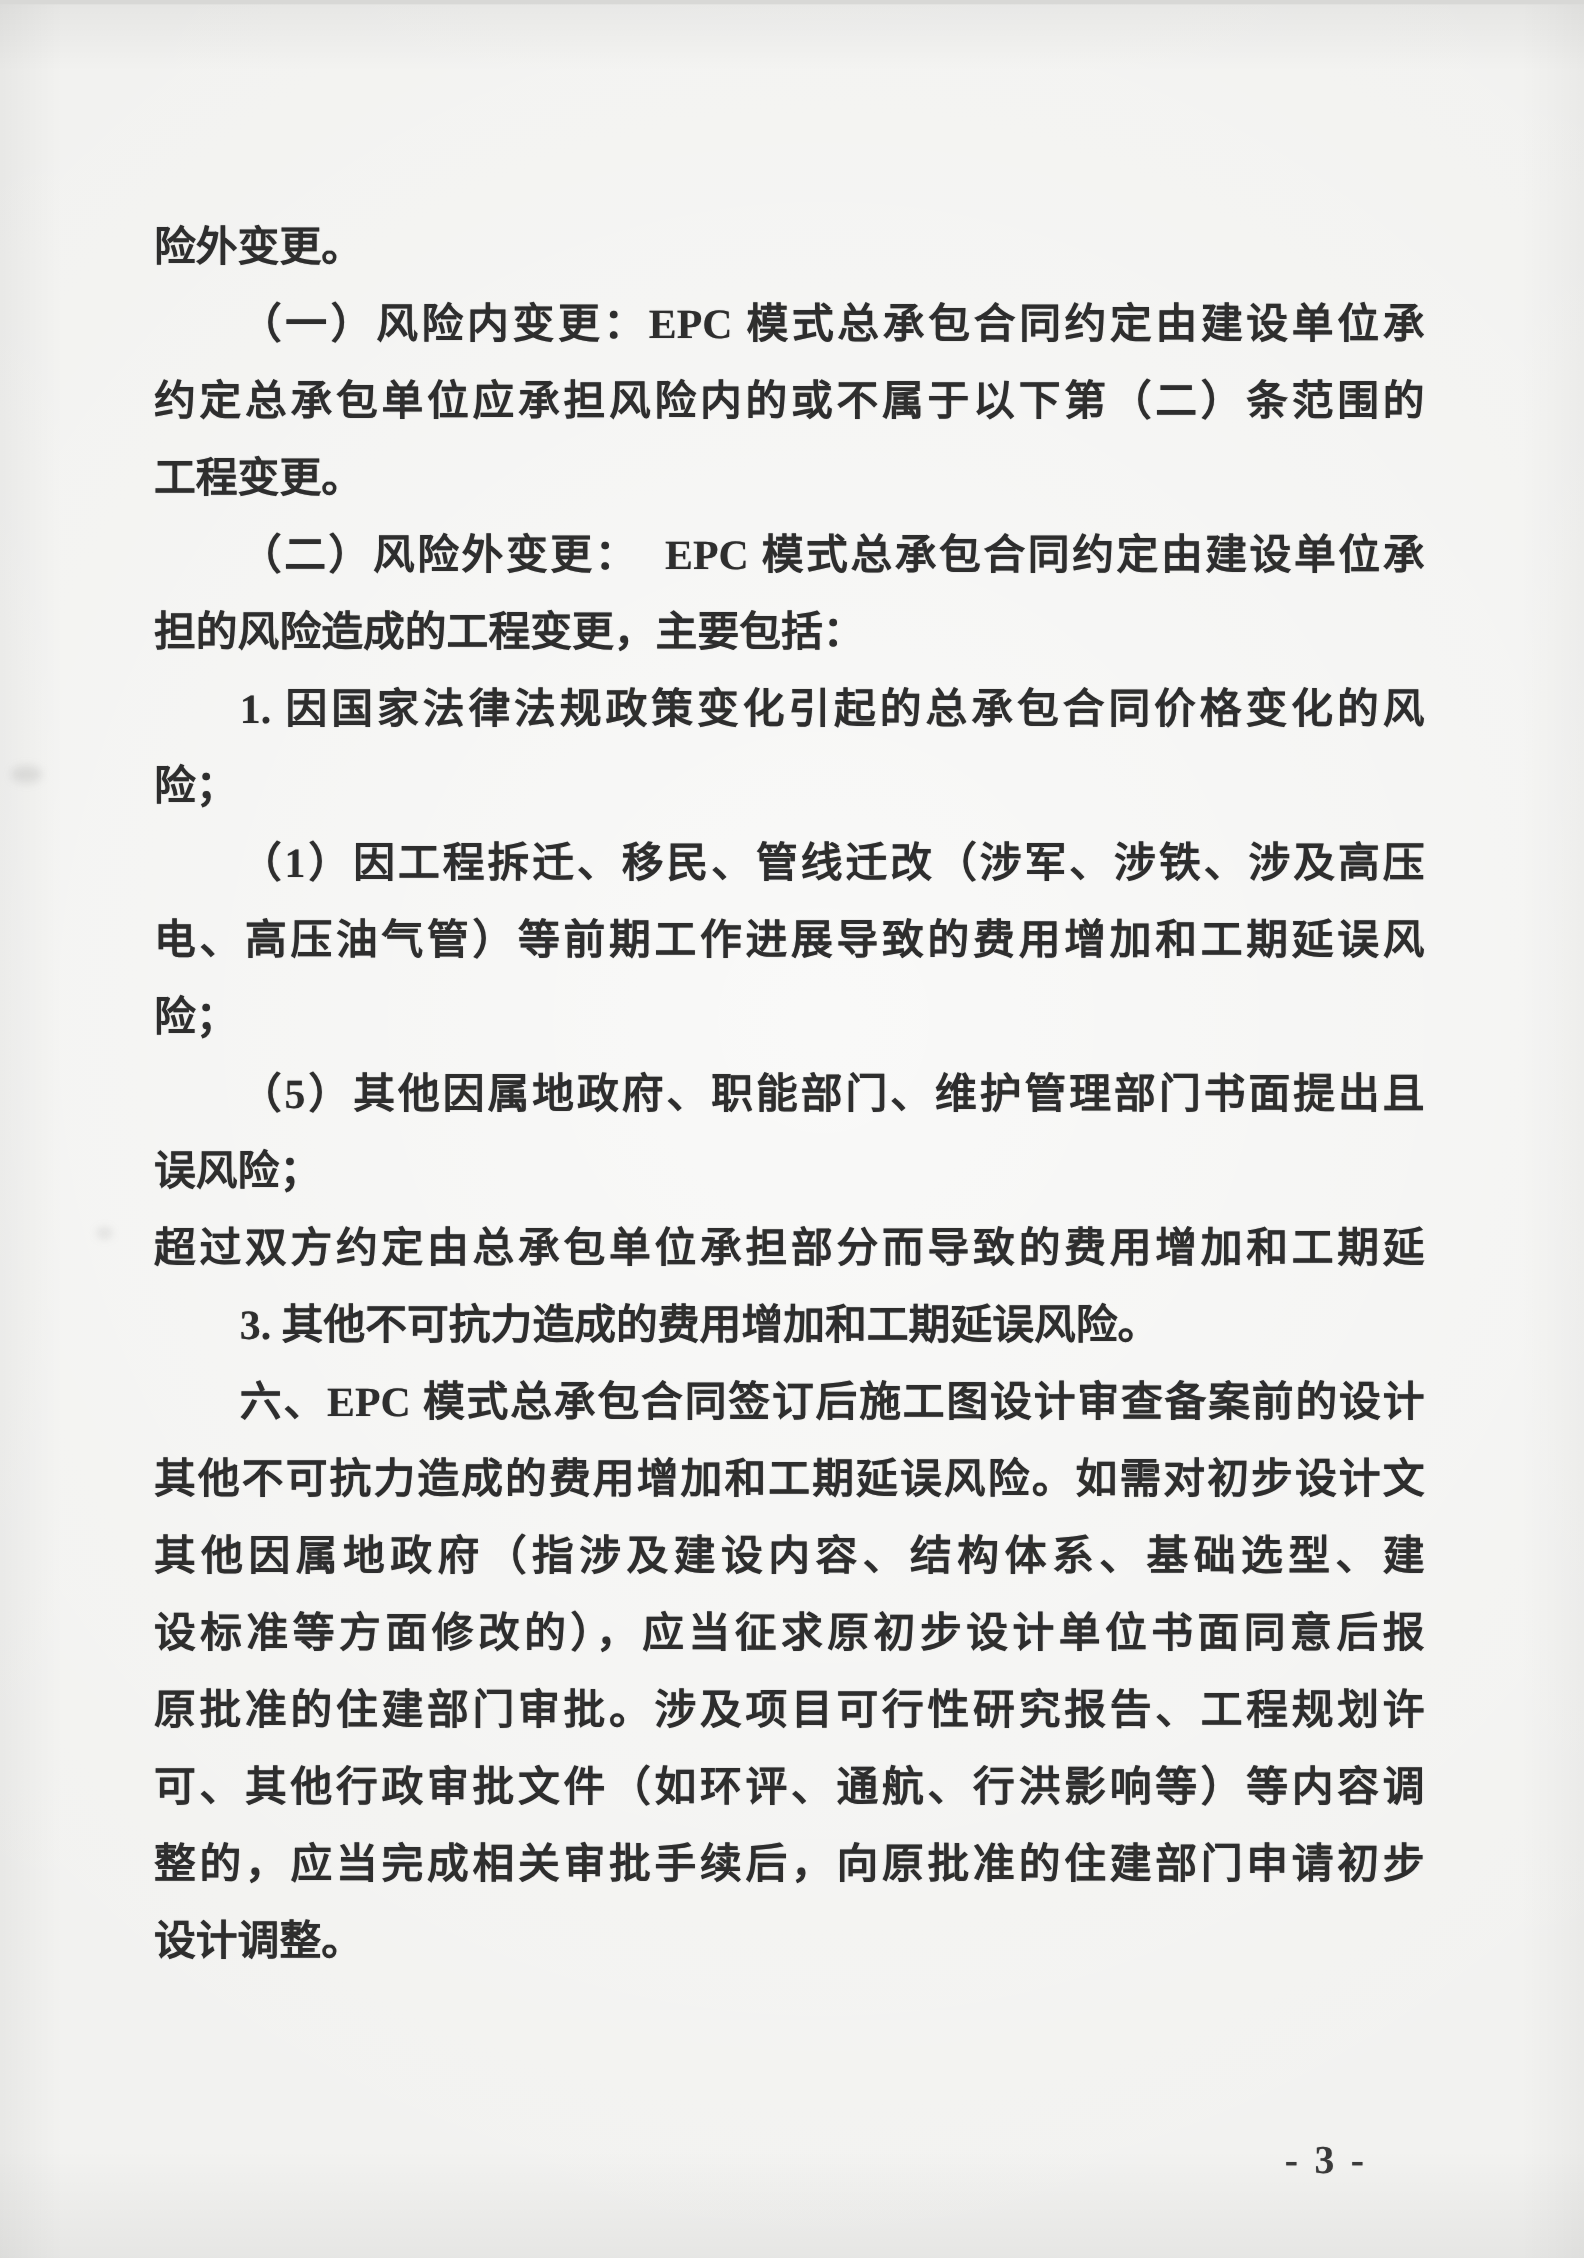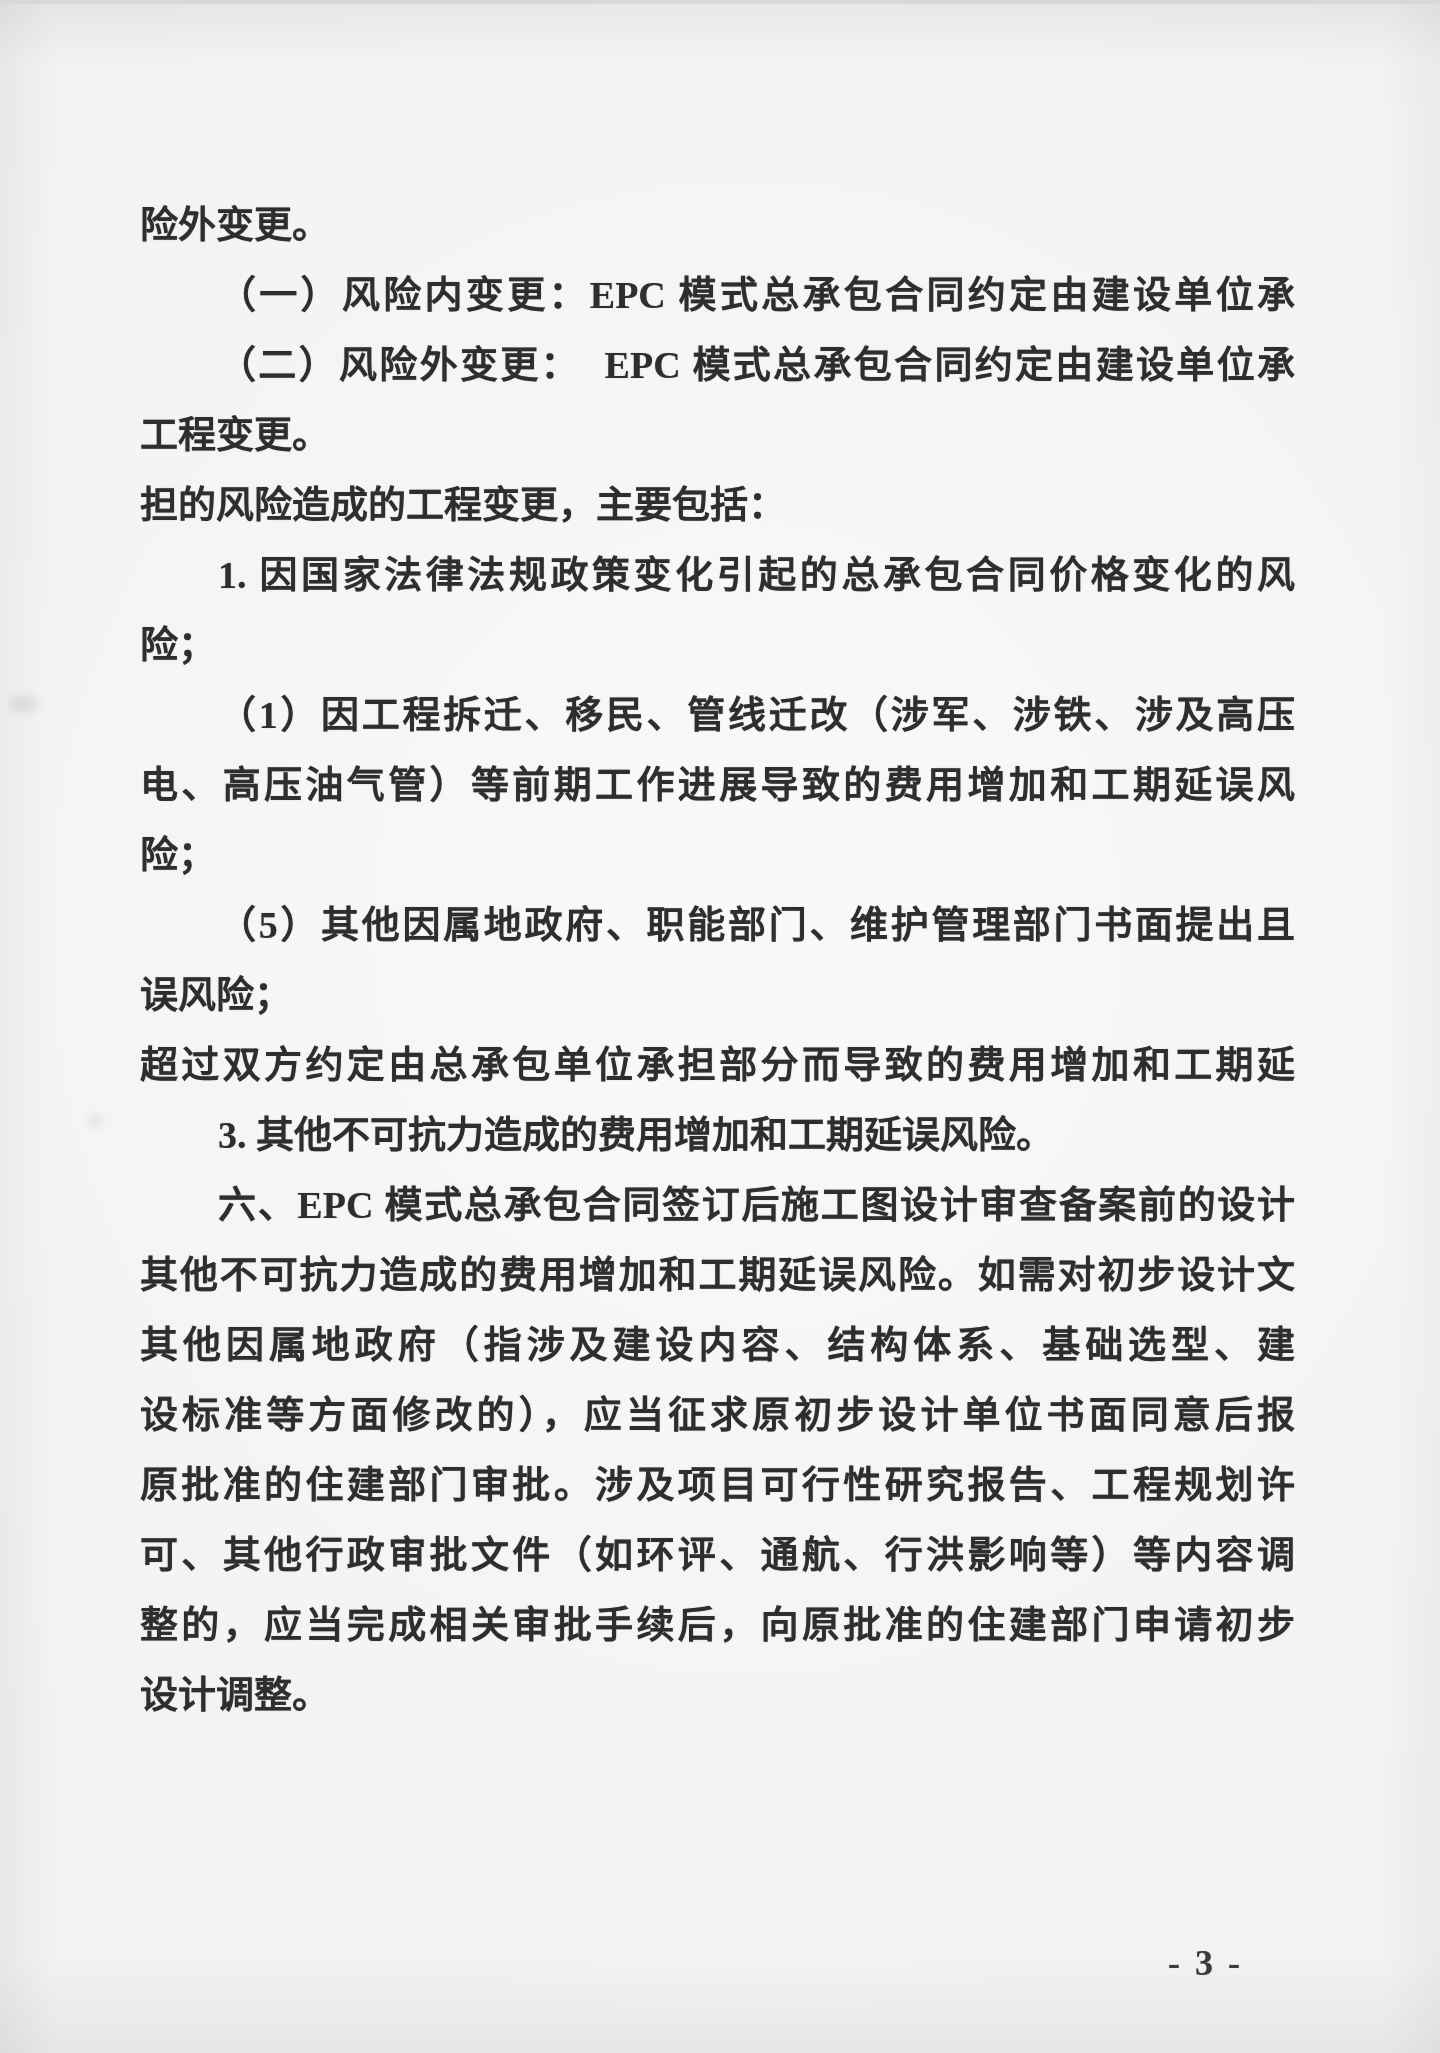--- a/index.html
+++ b/index.html
@@ -62,22 +62,23 @@
   .scan-artifact.a1 { left: 10px; top: 692px; width: 28px; height: 16px; }
   .scan-artifact.a2 { left: 88px; top: 1112px; width: 14px; height: 10px; }
 </style>
 </head>
 <body>
 
 <div class="page">
   <div class="doc-lines" id="doc-lines">
       <div class="line">险外变更。</div>
       <div class="line indent justify">（一）风险内变更：EPC 模式总承包合同约定由建设单位承</div>
+      <div class="line justify">约定总承包单位应承担风险内的或不属于以下第（二）条范围的</div>
+      <div class="line">工程变更。</div>
       <div class="line indent justify">（二）风险外变更：  EPC 模式总承包合同约定由建设单位承</div>
-      <div class="line">工程变更。</div>
       <div class="line">担的风险造成的工程变更，主要包括：</div>
       <div class="line indent justify">1. 因国家法律法规政策变化引起的总承包合同价格变化的风</div>
       <div class="line">险；</div>
       <div class="line indent justify">（1）因工程拆迁、移民、管线迁改（涉军、涉铁、涉及高压</div>
       <div class="line justify">电、高压油气管）等前期工作进展导致的费用增加和工期延误风</div>
       <div class="line">险；</div>
       <div class="line indent justify">（5）其他因属地政府、职能部门、维护管理部门书面提出且</div>
       <div class="line">误风险；</div>
       <div class="line justify">超过双方约定由总承包单位承担部分而导致的费用增加和工期延</div>
       <div class="line indent">3. 其他不可抗力造成的费用增加和工期延误风险。</div>

